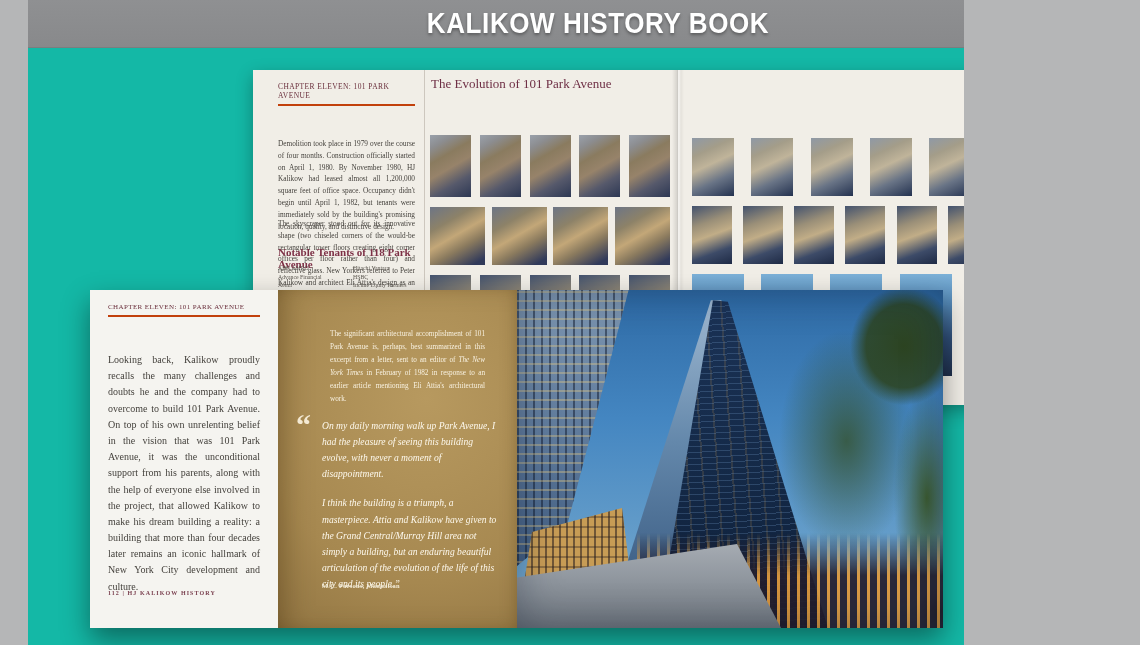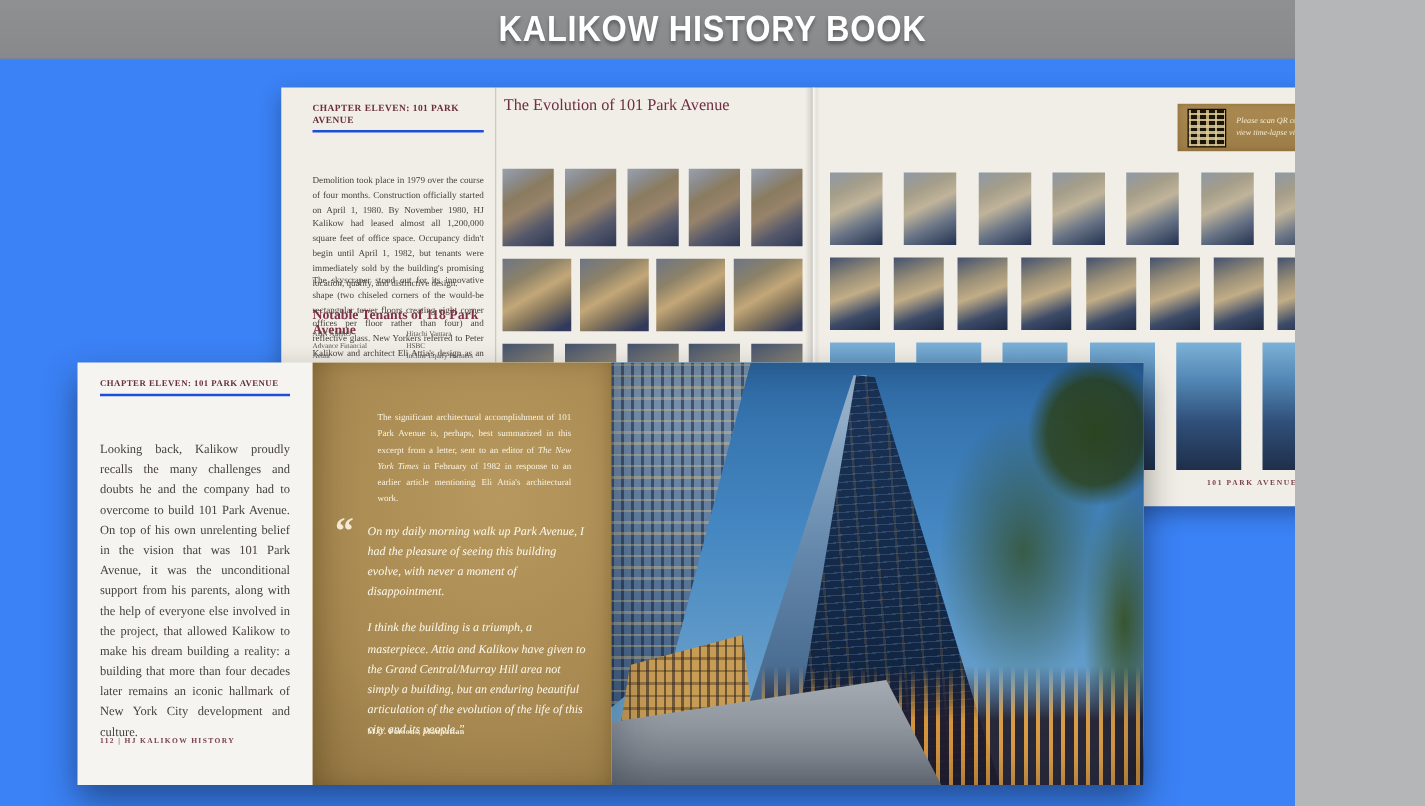--- a/index.html
+++ b/index.html
@@ -1,29 +1,29 @@
 <!DOCTYPE html>
 <html><head>
 <meta charset="utf-8">
 <style>
   html,body{margin:0;padding:0;background:#b5b6b7;}
-  .canvas{position:relative;width:1036px;height:645px;overflow:hidden;background:#3b82f6;font-family:"Liberation Serif",serif;}
+  .canvas{position:relative;width:936px;height:645px;overflow:hidden;background:#14b8a6;font-family:"Liberation Serif",serif;margin-left:28px;}
 
   
   .header-bar{position:absolute;left:0;top:0;width:1140px;height:47px;background:linear-gradient(180deg,#8f9092 0%,#88898b 100%);border-bottom:1px solid #7c7d7f;display:flex;align-items:center;justify-content:center;}
   .header-title{color:#fff;font-family:"Liberation Sans",sans-serif;font-weight:800;font-size:26px;letter-spacing:.6px;transform:scaleY(1.12);text-shadow:0 2px 3px rgba(0,0,0,.35);}
 
   
   .spread{position:absolute;}
   #top-spread{left:225px;top:70px;width:850px;height:335px;background:#f1eee7;box-shadow:0 6px 16px rgba(0,0,0,.3);z-index:1;}
   #top-spread .gutter{position:absolute;left:419px;top:0;width:12px;height:100%;background:linear-gradient(90deg,rgba(0,0,0,0) 0%,rgba(0,0,0,.10) 38%,rgba(0,0,0,.16) 48%,rgba(255,255,255,.55) 55%,rgba(0,0,0,.05) 75%,rgba(0,0,0,0) 100%);z-index:5;}
   .crease{position:absolute;left:171px;top:0;bottom:0;width:1px;background:rgba(110,100,85,.28);}
 
   
-  .chapter-header{position:absolute;color:#6a2f3c;font-weight:bold;font-size:7.5px;letter-spacing:.4px;border-bottom:2px solid #1d4ed8;padding-bottom:4px;}
+  .chapter-header{position:absolute;color:#6a2f3c;font-weight:normal;font-size:7.5px;letter-spacing:.4px;border-bottom:2px solid #c2410c;padding-bottom:4px;}
   #ts-chapter{left:25px;top:12px;width:137px;}
   .book-para{position:absolute;font-size:7.3px;line-height:1.62;text-align:justify;color:#45423d;}
   #ts-para1{left:25px;top:68px;width:137px;}
   #ts-para2{left:25px;top:148px;width:137px;}
   .tenants-heading{position:absolute;left:25px;top:176px;width:150px;color:#7d3046;font-weight:bold;font-size:11px;}
   .tenant-cols{position:absolute;left:25px;top:194px;width:150px;display:flex;}
   .tenant-col{width:50%;font-size:5.8px;line-height:1.5;color:#5a564f;}
 
   .evolution-title{position:absolute;left:178px;top:6px;width:240px;color:#6e2e44;font-size:13px;}
 

